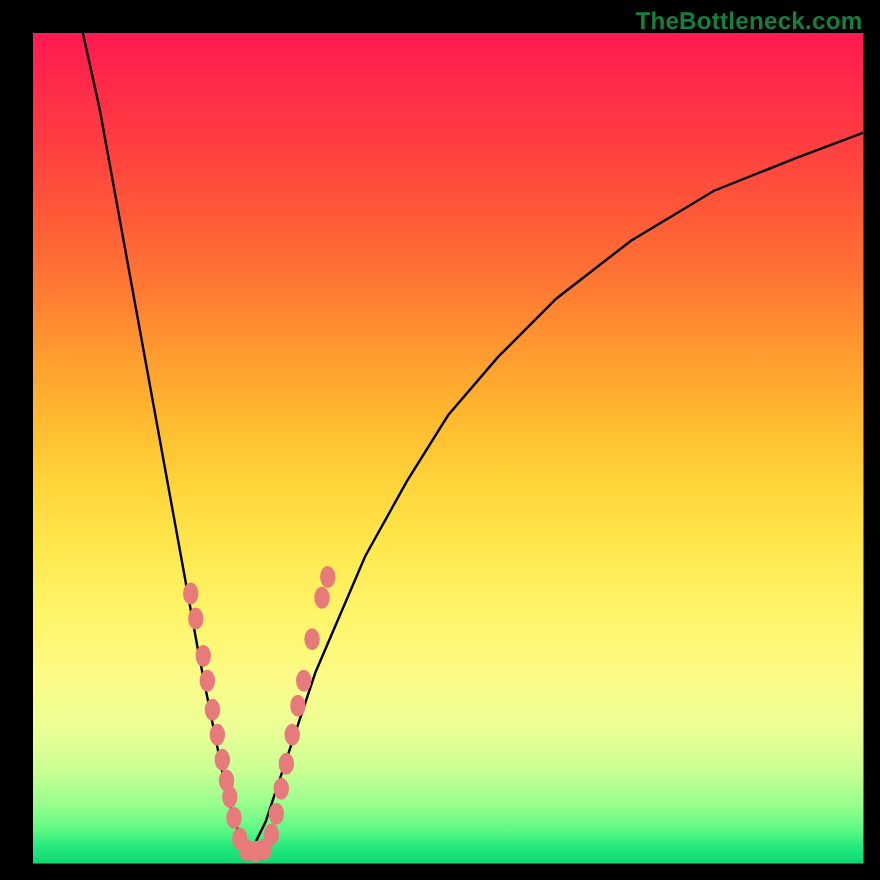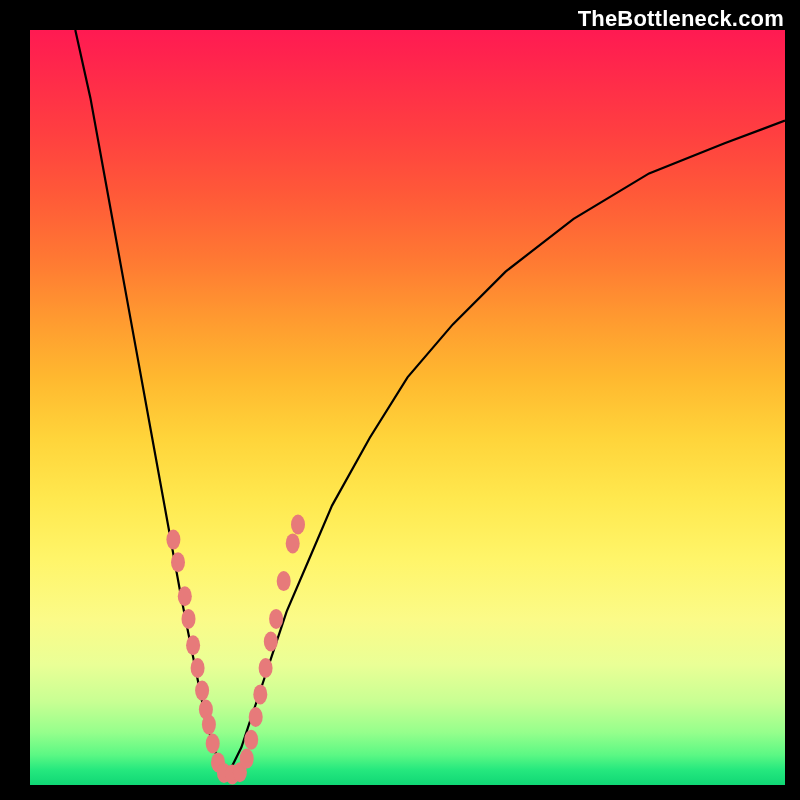--- a/index.html
+++ b/index.html
@@ -41,21 +41,21 @@
     );
     overflow: hidden;
   }
 
   .watermark {
     position: absolute;
     top: 6px;
     right: 16px;
     font-size: 22px;
     font-weight: 600;
-    color: #ffffff;
+    color: #15803d;
     letter-spacing: 0.2px;
     font-family: Arial, Helvetica, sans-serif;
   }
 
   svg.curves {
     position: absolute;
     left: 0; top: 0;
     width: 755px; height: 755px;
   }
 

